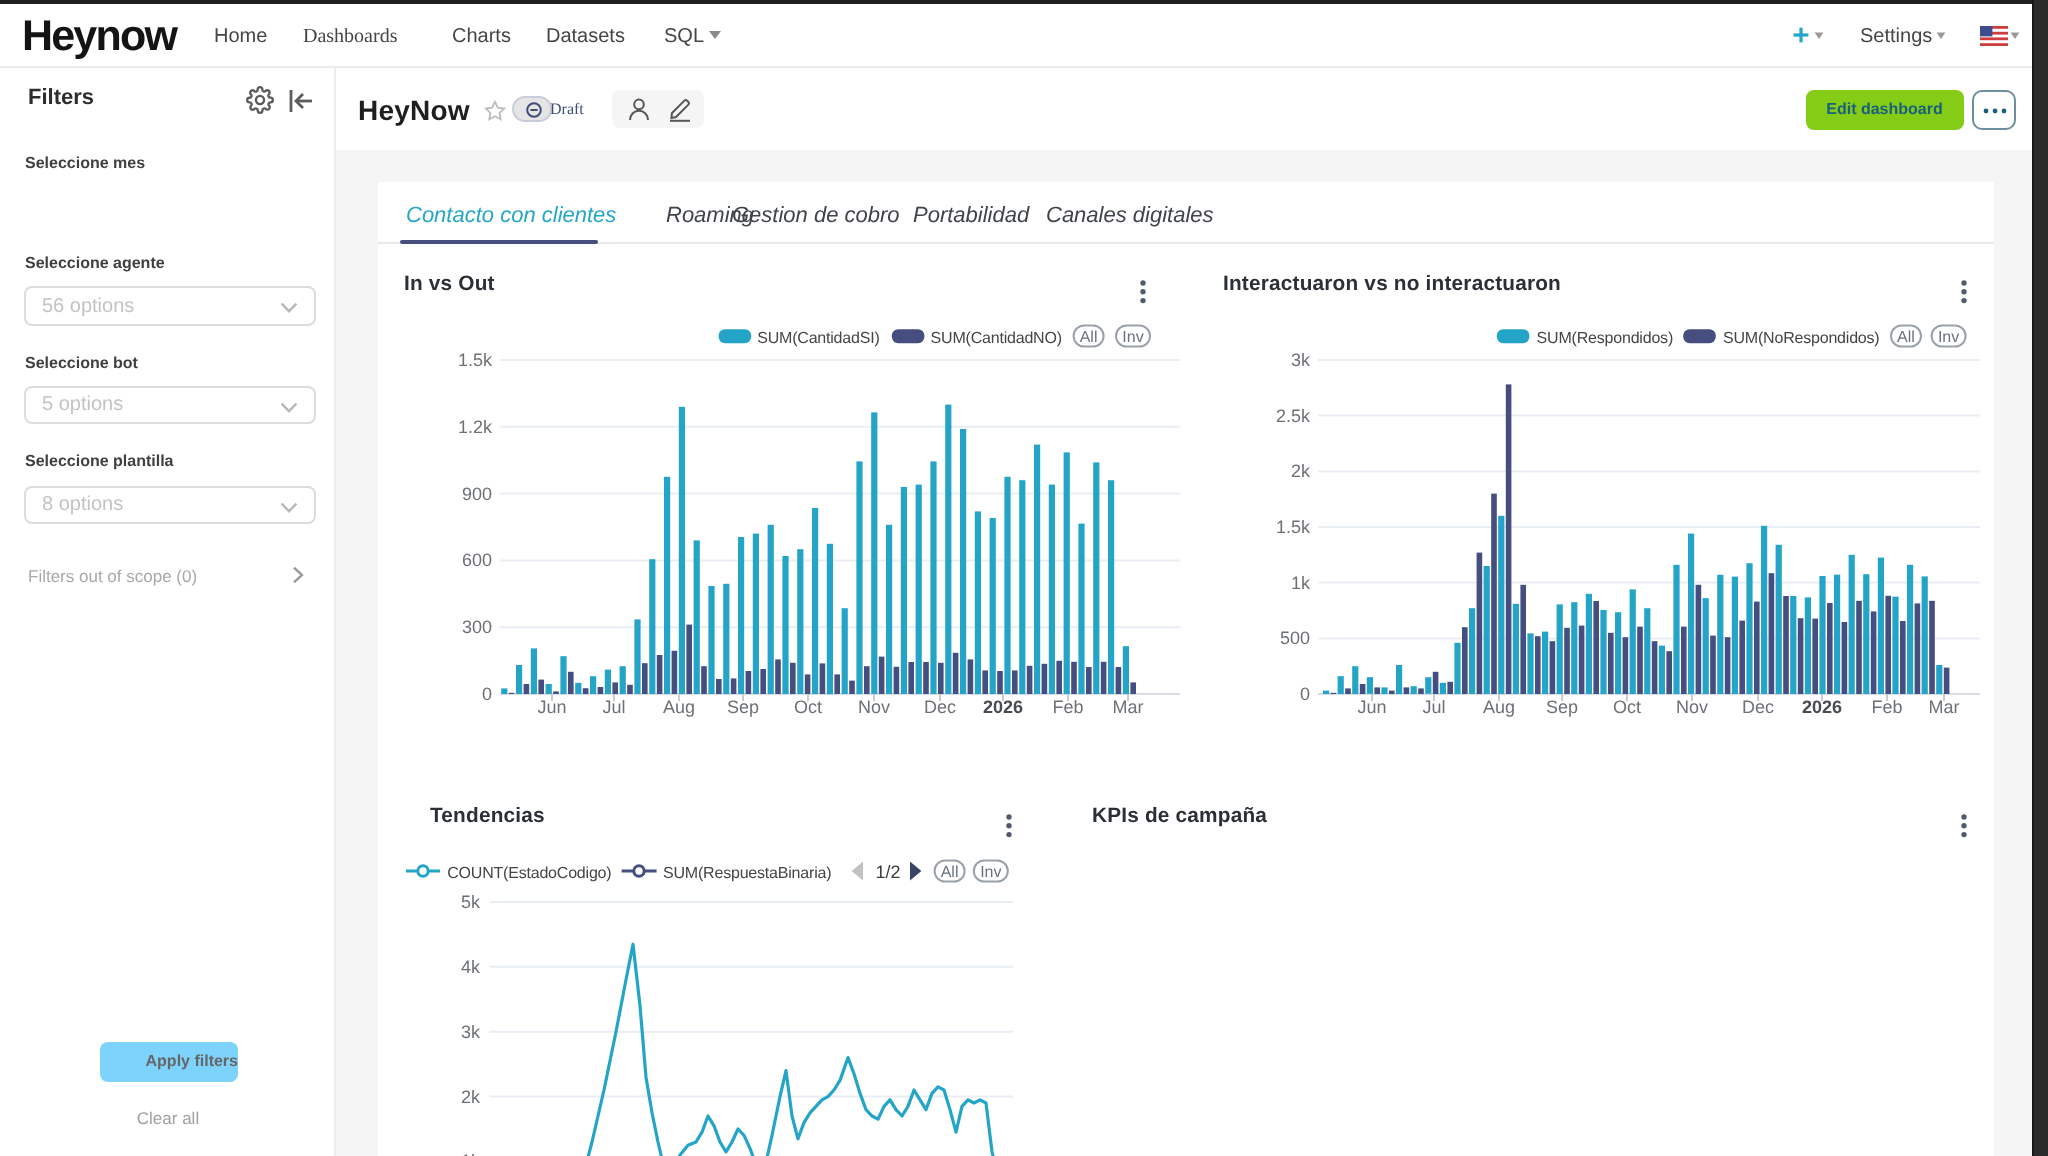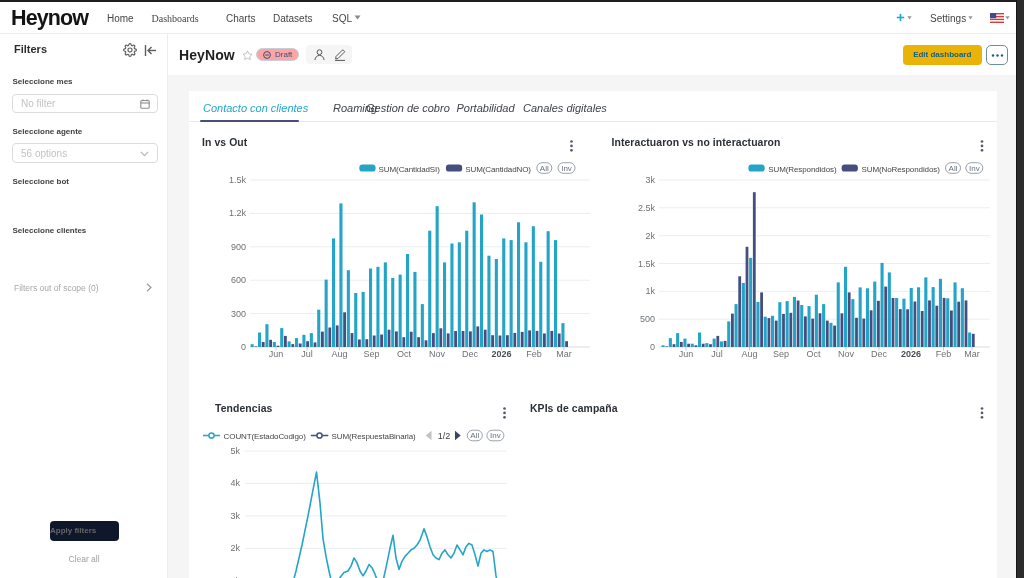--- a/index.html
+++ b/index.html
@@ -12,28 +12,28 @@
 .nav { left:0; top:2px; width:1016px; height:32px; background:#fff; border-bottom:1px solid #ececec; }
 .logo { left:11px; top:6px; font-size:21.5px; font-weight:bold; color:#141414; letter-spacing:-0.9px; }
 .navlink { top:12.5px; font-size:10px; color:#454545; }
 .caret { width:7px; height:5px; }
 .sidebar { left:0; top:34px; width:168px; height:544px; background:#fff; border-right:1px solid #ededed; }
 .flt-title { left:14px; top:43px; font-size:11px; font-weight:bold; color:#2d2d2d; }
 .flabel { left:12.5px; font-size:8px; font-weight:bold; color:#3f3f3f; }
 .ffield { left:12px; width:145.5px; height:19.5px; border:1px solid #dcdcdc; border-radius:4px; background:#fff; }
 .fph { position:absolute; left:8px; top:3.5px; font-size:10px; color:#c3c3c3; }
 .scopetext { left:14px; top:282.5px; font-size:8.5px; color:#a8a8a8; }
-.applybtn { left:50px; top:520.5px; width:69px; height:20px; background:#0f172a; border-radius:4px;
-  font-size:8px; font-weight:bold; color:#666; text-align:left; line-height:20px; }
+.applybtn { left:50px; top:520.5px; width:69px; height:20px; background:#7dd3fc; border-radius:4px;
+  font-size:8px; font-weight:bold; color:#666; text-align:right; line-height:20px; }
 .clearall { left:0; top:553.5px; width:168px; text-align:center; font-size:8.5px; color:#a0a0a0; }
 .dash-title { left:179px; top:47px; font-size:14px; font-weight:bold; color:#1f1f1f; letter-spacing:0.1px; }
-.draft { left:256px; top:47.5px; width:43px; height:13px; border:1px solid #c9cdd9; border-radius:7px; background:#fca5a5; }
+.draft { left:256px; top:47.5px; width:20px; height:13px; border:1px solid #c9cdd9; border-radius:7px; background:#e5e5e5;font-family:Liberation Serif, serif; }
 .draft span { position:absolute; left:18px; top:1.5px; font-size:8px; color:#3f4d77; }
 .iconbox { left:305.5px; top:44.5px; width:46px; height:19.5px; background:#f5f5f5; border-radius:4px; }
-.editbtn { left:903px; top:45px; width:78.5px; height:19.5px; background:#eab308; border-radius:4px;
+.editbtn { left:903px; top:45px; width:78.5px; height:19.5px; background:#84cc16; border-radius:4px;
   font-size:8px; font-weight:bold; color:#19607c; text-align:center; line-height:19.5px; }
 .dotsbtn { left:986px; top:45px; width:21.5px; height:19.5px; border:1px solid #6b8f9c; border-radius:5px; background:#fff; }
 .greyband { left:168px; top:75px; width:848px; height:503px; background:#f5f5f5; }
 .card { left:189px; top:91px; width:808px; height:487px; background:#fff; }
 .tabrow { left:189px; top:91px; width:808px; height:31px; border-bottom:1px solid #e9e9e9; }
 .tab { top:102px; font-size:11px; color:#3f434a;font-style:italic; }
 .tab.active { color:#25a6c8; }
 .inkbar { left:199.5px; top:119.5px; width:99px; height:2.5px; background:#454e7e; border-radius:1px; }
 .ctitle { font-size:10.4px; font-weight:bold; color:#2b2f36; letter-spacing:0.1px; }
 </style>
@@ -86,38 +86,41 @@
   <svg class="abs" style="left:122.5px; top:43px; width:14px; height:14px;" viewBox="0 0 24 24" fill="none" stroke="#5c5c5c" stroke-width="2">
     <path d="M12 15.5A3.5 3.5 0 1 0 12 8.5a3.5 3.5 0 0 0 0 7z"></path>
     <path d="M19.4 15a1.65 1.65 0 0 0 .33 1.82l.06.06a2 2 0 1 1-2.83 2.83l-.06-.06a1.65 1.65 0 0 0-1.82-.33 1.65 1.65 0 0 0-1 1.51V21a2 2 0 1 1-4 0v-.09A1.65 1.65 0 0 0 9 19.4a1.65 1.65 0 0 0-1.82.33l-.06.06a2 2 0 1 1-2.83-2.83l.06-.06a1.65 1.65 0 0 0 .33-1.82 1.65 1.65 0 0 0-1.51-1H3a2 2 0 1 1 0-4h.09A1.65 1.65 0 0 0 4.6 9a1.65 1.65 0 0 0-.33-1.82l-.06-.06a2 2 0 1 1 2.83-2.83l.06.06a1.65 1.65 0 0 0 1.82.33H9a1.65 1.65 0 0 0 1-1.51V3a2 2 0 1 1 4 0v.09a1.65 1.65 0 0 0 1 1.51 1.65 1.65 0 0 0 1.82-.33l.06-.06a2 2 0 1 1 2.83 2.83l-.06.06a1.65 1.65 0 0 0-.33 1.82V9a1.65 1.65 0 0 0 1.51 1H21a2 2 0 1 1 0 4h-.09a1.65 1.65 0 0 0-1.51 1z"></path>
   </svg>
   <svg class="abs" style="left:143.5px; top:43.5px; width:13px; height:13px;" viewBox="0 0 13 13" stroke="#5c5c5c" stroke-width="1.4" fill="none">
     <line x1="1.5" y1="1" x2="1.5" y2="12"></line>
     <line x1="4" y1="6.5" x2="12" y2="6.5"></line>
     <polyline points="7.5,3 4,6.5 7.5,10"></polyline>
   </svg>
   <div class="abs flabel" style="top:77px;">Seleccione mes</div>
-  <div class="abs ffield" style="top:93.5px;">
-      <span class="fph">No filter</span>
-    <svg style="position:absolute; right:7px; top:4.5px; width:10px; height:10px;" viewBox="0 0 10 10" fill="none" stroke="#8c8c8c" stroke-width="1.1">
-      <rect x="0.8" y="1.5" width="8.4" height="7.7" rx="1"></rect>
-        <line x1="0.8" y1="4" x2="9.2" y2="4"></line>
-        <line x1="3" y1="0.4" x2="3" y2="2.2"></line>
-        <line x1="7" y1="0.4" x2="7" y2="2.2"></line>
-    </svg>
-  </div>
   <div class="abs flabel" style="top:126.5px;">Seleccione agente</div>
   <div class="abs ffield" style="top:143px;">
       <span class="fph">56 options</span>
     <svg style="position:absolute; right:8px; top:7px; width:9px; height:6px;" viewBox="0 0 9 6" fill="none" stroke="#b8b8b8" stroke-width="1.2">
         <polyline points="0.8,0.8 4.5,4.6 8.2,0.8"></polyline>
       </svg>
   </div>
   <div class="abs flabel" style="top:176.5px;">Seleccione bot</div>
-  <div class="abs flabel" style="top:226px;">Seleccione clientes</div>
+  <div class="abs ffield" style="top:192.5px;">
+      <span class="fph">5 options</span>
+    <svg style="position:absolute; right:8px; top:7px; width:9px; height:6px;" viewBox="0 0 9 6" fill="none" stroke="#b8b8b8" stroke-width="1.2">
+        <polyline points="0.8,0.8 4.5,4.6 8.2,0.8"></polyline>
+      </svg>
+  </div>
+  <div class="abs flabel" style="top:226px;">Seleccione plantilla</div>
+  <div class="abs ffield" style="top:242.5px;">
+      <span class="fph">8 options</span>
+    <svg style="position:absolute; right:8px; top:7px; width:9px; height:6px;" viewBox="0 0 9 6" fill="none" stroke="#b8b8b8" stroke-width="1.2">
+        <polyline points="0.8,0.8 4.5,4.6 8.2,0.8"></polyline>
+      </svg>
+  </div>
   <div class="abs scopetext">Filters out of scope (0)</div>
   <svg class="abs" style="left:146px; top:283px; width:6px; height:9px;" viewBox="0 0 6 9" fill="none" stroke="#9a9a9a" stroke-width="1.2">
       <polyline points="1,0.8 5,4.5 1,8.2"></polyline>
     </svg>
   <div class="abs applybtn">Apply filters</div>
   <div class="abs clearall">Clear all</div>
 
   <div class="abs dash-title">HeyNow</div>
   <svg class="abs" style="left:241.5px; top:49.5px; width:11px; height:11px;" viewBox="0 0 24 24" fill="none" stroke="#bdbdbd" stroke-width="2">
     <polygon points="12 2 15.09 8.26 22 9.27 17 14.14 18.18 21.02 12 17.77 5.82 21.02 7 14.14 2 9.27 8.91 8.26 12 2"></polygon>
@@ -151,21 +154,21 @@
   <div class="abs tab active" style="left:203px;">Contacto con clientes</div>
   <div class="abs inkbar"></div>
   <div class="abs tab" style="left:313px;margin-left:20px;">Roaming</div>
   <div class="abs tab" style="left:366px;">Gestion de cobro</div>
   <div class="abs tab" style="left:456.5px;">Portabilidad</div>
   <div class="abs tab" style="left:523px;">Canales digitales</div>
 
   <div class="abs ctitle" style="left:202px; top:137px;">In vs Out</div>
   <div class="abs ctitle" style="left:611.5px; top:137px;">Interactuaron vs no interactuaron</div>
   <div class="abs ctitle" style="left:202px; top:402.5px;margin-left:13px;">Tendencias</div>
-  <div class="abs ctitle" style="left:530px; top:402.5px;">KPIs de campaña</div>
+  <div class="abs ctitle" style="left:546px; top:402.5px;">KPIs de campaña</div>
 
   <svg class="abs" style="left:0; top:0; width:1024px; height:578px;" viewBox="0 0 1024 578" font-family="Liberation Sans, sans-serif">
 <line x1="250" y1="180" x2="590" y2="180" stroke="#e9edf4" stroke-width="1"></line>
 <text x="246" y="183" font-size="9" fill="#6d7175" text-anchor="end">1.5k</text>
 <line x1="250" y1="213.4" x2="590" y2="213.4" stroke="#e9edf4" stroke-width="1"></line>
 <text x="246" y="216.4" font-size="9" fill="#6d7175" text-anchor="end">1.2k</text>
 <line x1="250" y1="246.8" x2="590" y2="246.8" stroke="#e9edf4" stroke-width="1"></line>
 <text x="246" y="249.8" font-size="9" fill="#6d7175" text-anchor="end">900</text>
 <line x1="250" y1="280.2" x2="590" y2="280.2" stroke="#e9edf4" stroke-width="1"></line>
 <text x="246" y="283.2" font-size="9" fill="#6d7175" text-anchor="end">600</text>

